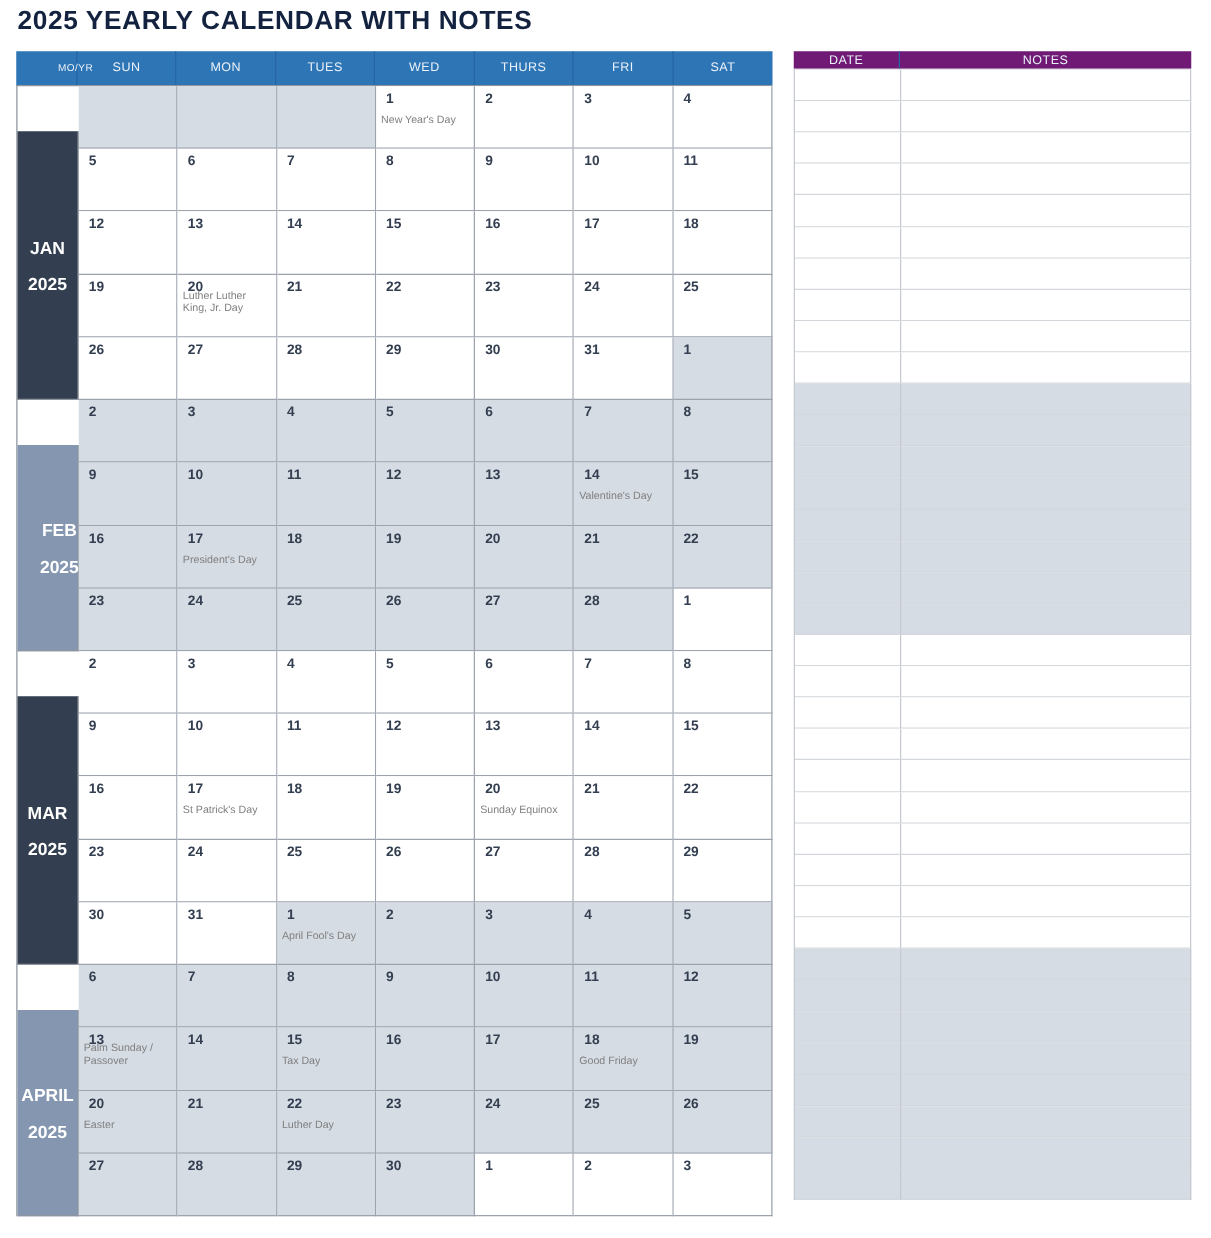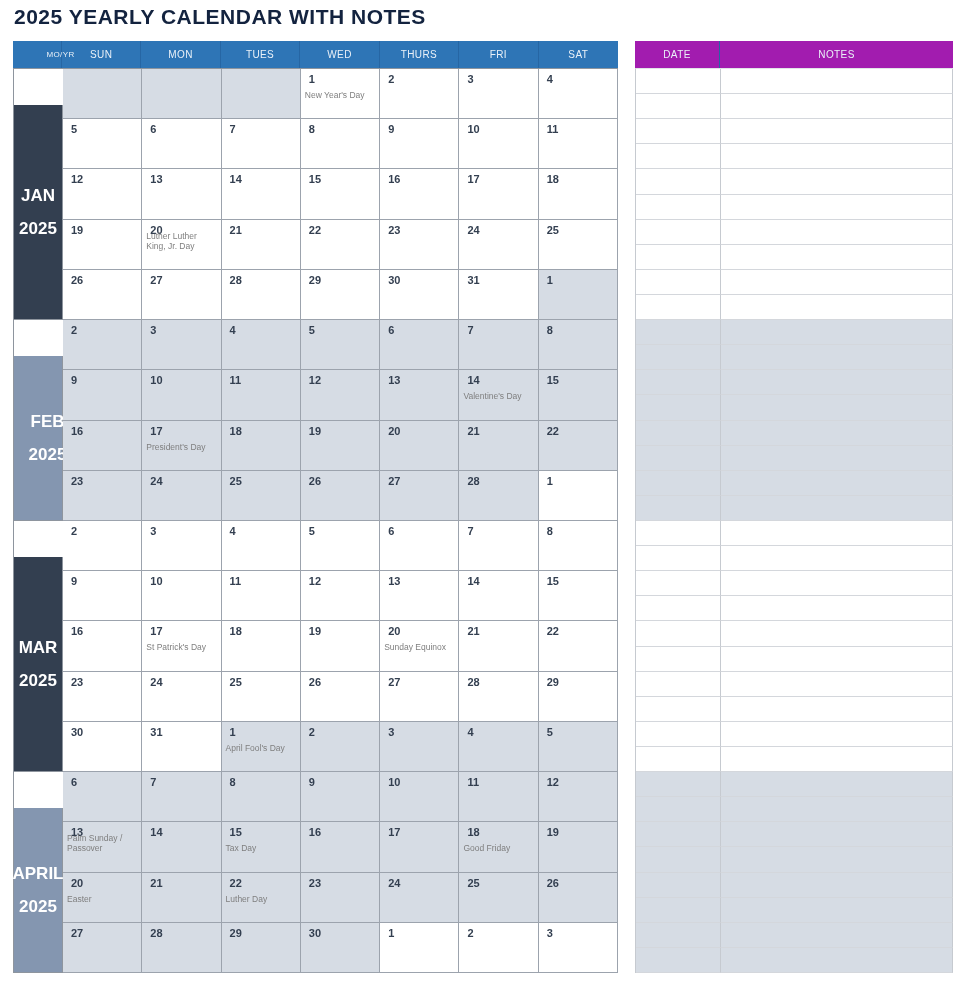--- a/index.html
+++ b/index.html
@@ -16,35 +16,35 @@
     background:#2E75B6; }
   .cal-head .hcell { display:flex; align-items:center; justify-content:center;
     color:#EAF1F8; font-size:10px; letter-spacing:.4px; border-right:1px solid #2666A4; }
   .cal-head .hcell:last-child { border-right:none; }
   .cal-head .corner { font-size:8px;padding-left:47px; }
 
   .cal-body { display:grid; grid-template-columns:49px repeat(7,1fr);
     grid-template-rows:repeat(18,1fr); height:905px;
     border-left:1px solid #8E959E; border-top:1px solid #8E959E; }
   .sidebar { grid-column:1; display:flex; flex-direction:column; align-items:center;
-    justify-content:center; gap:13px; color:#fff; font-weight:700; font-size:17px;
+    justify-content:center; gap:13px; color:#fff; font-weight:700; font-size:14px;
     border-right:1px solid #8E959E; border-bottom:1px solid #8E959E;margin-top:36px; }
   .sidebar.dark { background:#333F50; }
   .sidebar.slate { background:#8496B0; }
 
   .cell { position:relative; border-right:1px solid #9CA3AD; border-bottom:1px solid #9CA3AD; }
   .cell.white { background:#ffffff; }
   .cell.shade { background:#D6DCE4; }
   .daynum { position:absolute; top:4px; left:8px; font-size:11px; font-weight:700; color:#333F50; }
   .holiday { position:absolute; left:4px; right:2px; bottom:18px; font-size:8.5px;
     line-height:1.2; color:#7F7F7F; }
 
   
   .notes { position:absolute; left:635px; top:41px; width:318px; }
-  .notes-head { display:grid; grid-template-columns:85px 1fr; height:27px; background:#a21caf; }
+  .notes-head { display:grid; grid-template-columns:85px 1fr; height:14px; background:#701a75; }
   .notes-head .hcell { display:flex; align-items:center; justify-content:center;
     color:#EAF1F8; font-size:10px; letter-spacing:.4px; border-right:1px solid #2666A4; }
   .notes-head .hcell:last-child { border-right:none;text-align:center; }
   .notes-body { display:grid; grid-template-rows:repeat(36,1fr); height:905px;
     border-left:1px solid #C6CAD0; border-top:1px solid #E2E4E8; }
   .nrow { display:grid; grid-template-columns:85px 1fr; }
   .nrow.white { background:#fff; }
   .nrow.shade { background:#D6DCE4; }
   .ncell { border-right:1px solid #C6CAD0; border-bottom:1px solid #D4D7DC; }
   .nrow .ncell:first-child { border-right:1px solid #C6CAD0; }

